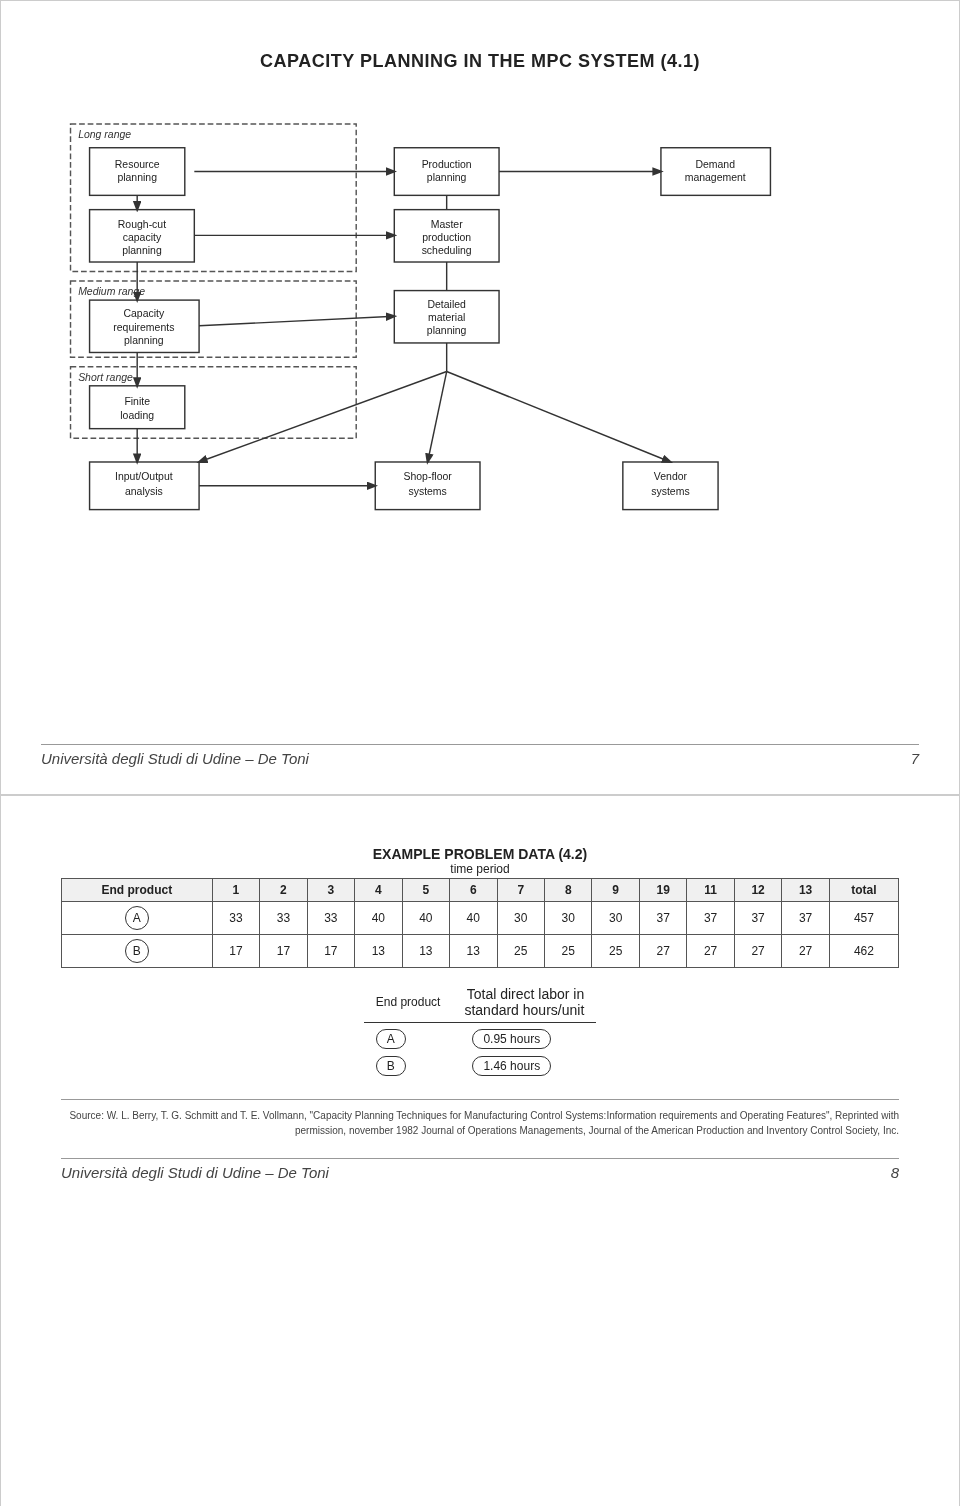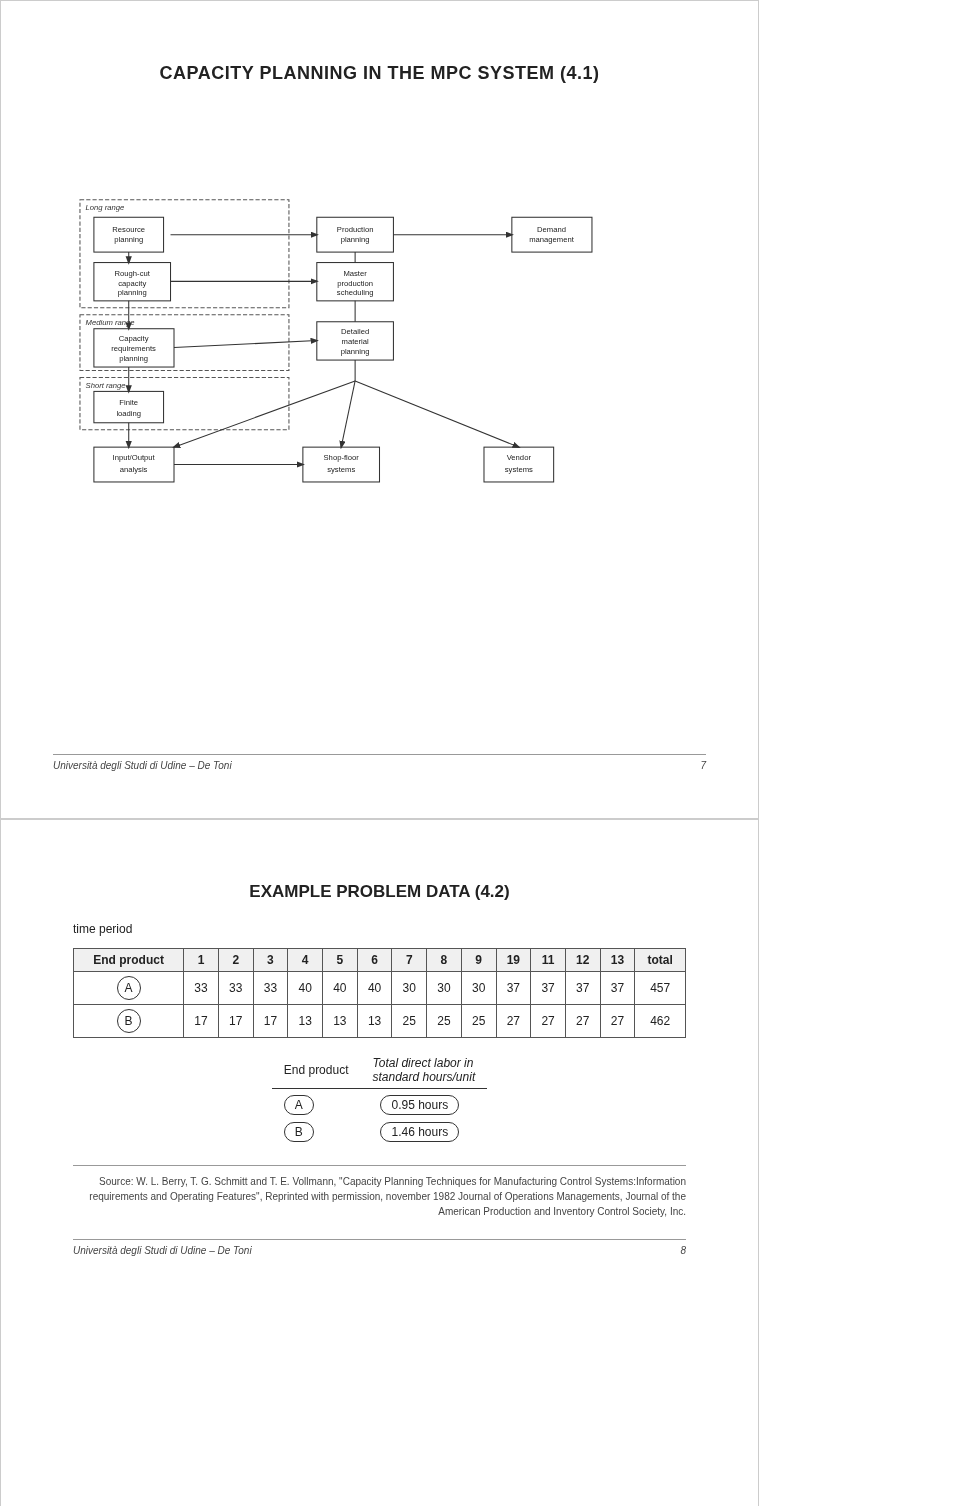--- a/index.html
+++ b/index.html
@@ -6,26 +6,26 @@
     body {
       font-family: Arial, sans-serif;
       background: #fff;
       width: 960px;
       font-size: 13px;
       color: #222;
     }
 
     
     .page {
-      width: 759px;
+      width: 960px;
       min-height: 753px;
       background: #fff;
       border: 1px solid #ccc;
       position: relative;
-      padding: 32px;
+      padding: 20px;
       overflow: hidden;
     }
 
     .page-title {
       font-size: 18px;
       font-weight: bold;
       text-align: center;
       margin-bottom: 25px;
       letter-spacing: 0.5px;
     }
@@ -42,52 +42,52 @@
       position: absolute;
       top: 0;
       left: 0;
       width: 100%;
       height: 100%;
       pointer-events: none;
     }
 
     .footer-text {
       position: absolute;
-      bottom: 15px;
+      bottom: 7px;
       left: 20px;
       right: 20px;
       display: flex;
       justify-content: space-between;
-      font-size: 10px;
+      font-size: 15px;
       color: #444;
       font-style: italic;
       border-top: 1px solid #999;
       padding-top: 5px;
     }
 
     
     .page2 {
       margin-top: 0px;
     }
 
     .page2-title {
-      font-size: 17px;
+      font-size: 14px;
       font-weight: bold;
       text-align: center;
-      margin-bottom: 20px;
     }
 
     .section-label {
       font-size: 12px;
       margin-bottom: 8px;
     }
 
     .time-period-label {
-      font-size: 12px;
-      margin-bottom: 12px;
+      text-align: center;
+      font-size: 12px;
+      margin-bottom: 2px;
     }
 
     table.schedule-table {
       width: 100%;
       border-collapse: collapse;
       font-size: 12px;
       margin-bottom: 15px;
     }
 
     table.schedule-table th,
@@ -341,21 +341,21 @@
       </tbody>
     </table>
 
     <div class="direct-labor-section">
 
       <div class="labor-table-wrapper">
         <table class="labor-table">
           <thead>
             <tr class="underline-row">
               <td style="font-size:12px; border-bottom:1px solid #333; padding-bottom:4px;">End product</td>
-              <td style="font-size:12px; border-bottom:1px solid #333; padding-bottom:4px; text-align:left;font-style:italic;">Total direct labor in<br>standard hours/unit</td>
+              <td style="font-size:14px; border-bottom:1px solid #333; padding-bottom:4px; text-align:right;">Total direct labor in<br>standard hours/unit</td>
             </tr>
           </thead>
           <tbody>
             <tr>
               <td style="padding-top:6px;">
                 <span class="oval-cell">A</span>
               </td>
               <td style="padding-top:6px; padding-left:20px;">
                 <span class="oval-cell">0.95 hours</span>
               </td>

